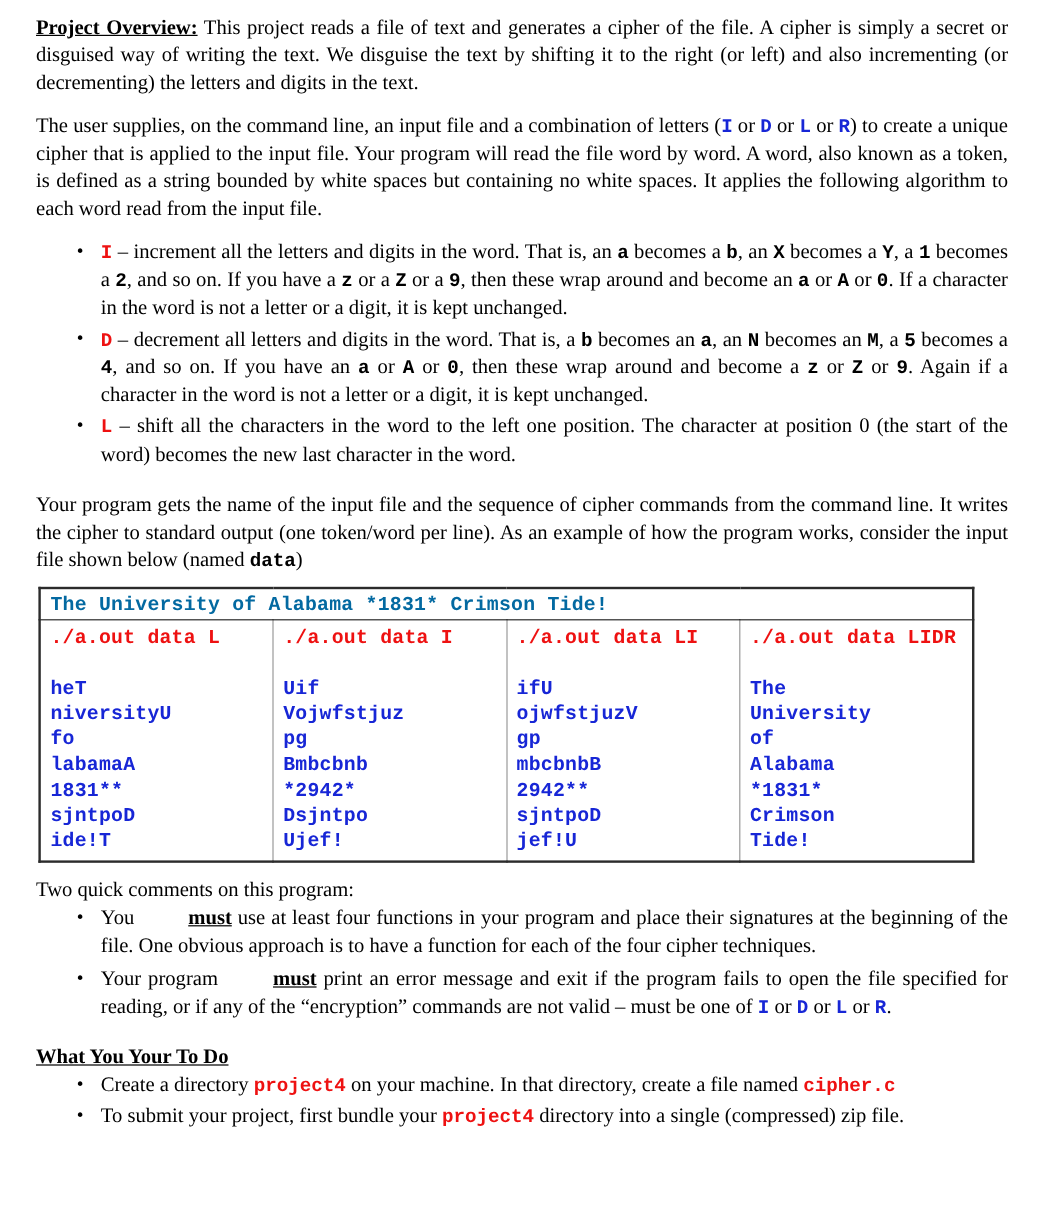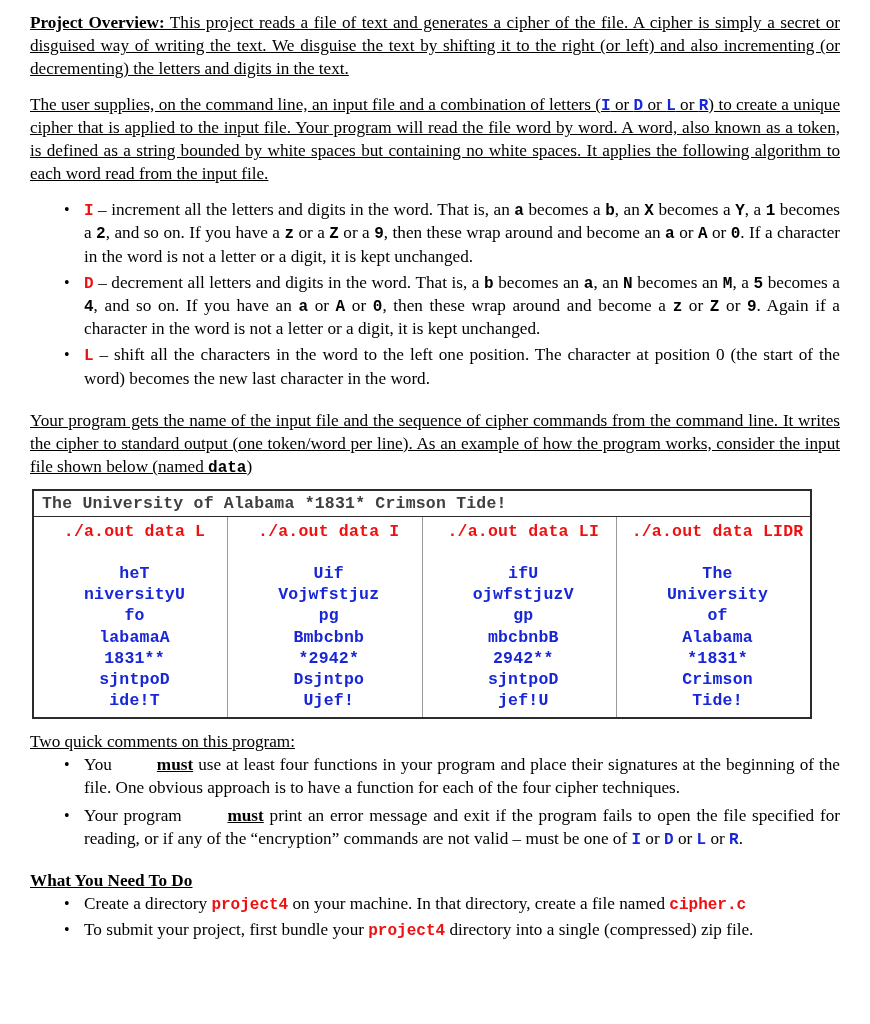--- a/index.html
+++ b/index.html
@@ -23,21 +23,20 @@
     background: #fff;
   }
   
   p.para {
     margin: 0 0 13px 0;
     font-size: 17.2px;
     line-height: 1.335;
     text-align: justify;
     text-justify: inter-word;
     letter-spacing: -0.02px;
-    text-decoration: underline;
   }
   p.para.tight { margin-bottom: 0; }
   .hdg {
     font-weight: bold;
     text-decoration: underline;
   }
   .mono-b {
     font-family: "Liberation Mono", "DejaVu Sans Mono", monospace;
     font-weight: bold;
     font-size: 16px;
@@ -88,31 +87,30 @@
     padding: 0;
   }
   .hdr-cell {
     border-bottom: 1.5px solid #2b2b2b;
     padding: 3px 0 3px 8px !important;
     font-family: "Liberation Mono", "DejaVu Sans Mono", monospace;
     font-weight: bold;
     font-size: 16.5px;
     letter-spacing: 0.2px;
     white-space: pre;
-    color: #404040;
+    color: #0369a1;
   }
   .col-cell {
     border-right: 1.5px solid #9a9a9a;
     padding: 4px 0 6px 8px !important;
     font-family: "Liberation Mono", "DejaVu Sans Mono", monospace;
     font-weight: bold;
     font-size: 16.5px;
     line-height: 1.28;
     white-space: pre;
-    text-align: center;
   }
   .col-cell.last { border-right: none; }
   .cmd-line { color: #ee1111; letter-spacing: 0.2px; }
   .blank-line { color: transparent; }
   .tok { color: #1726d6; letter-spacing: 0.2px; }
 </style>
 </head>
 <body>
 
 <div class="page">
@@ -152,20 +150,20 @@
     </table>
 
   <p class="para tight">Two quick comments on this program:</p>
   <ul class="bl spaced">
     <li><span>You </span><span class="bu">must</span><span> use at least four functions in your program and place their signatures at the beginning of the file.  One obvious approach is to have a function for each of the four cipher techniques.</span></li>
     <li><span>Your program </span><span class="bu">must</span><span> print an error message and exit if the program fails to open the file specified for reading, or if any of the “encryption” commands are not valid – must be one of </span><span class="mono-b blue">I</span><span> or </span><span class="mono-b blue">D</span><span> or </span><span class="mono-b blue">L</span><span> or </span><span class="mono-b blue">R</span><span>.</span></li>
   </ul>
 
   <div class="gap-md"></div>
 
-  <p class="para tight"><span class="hdg">What You Need To Do</span></p>
+  <p class="para tight"><span class="hdg">What You Your To Do</span></p>
   <ul class="bl">
     <li><span>Create a directory </span><span class="mono-b red">project4</span><span> on your machine.  In that directory, create a file named </span><span class="mono-b red">cipher.c</span><span></span></li>
     <li><span>To submit your project, first bundle your </span><span class="mono-b red">project4</span><span> directory into a single (compressed) zip file.</span></li>
 
   </ul>
 
 </div>
 
 </body></html>

